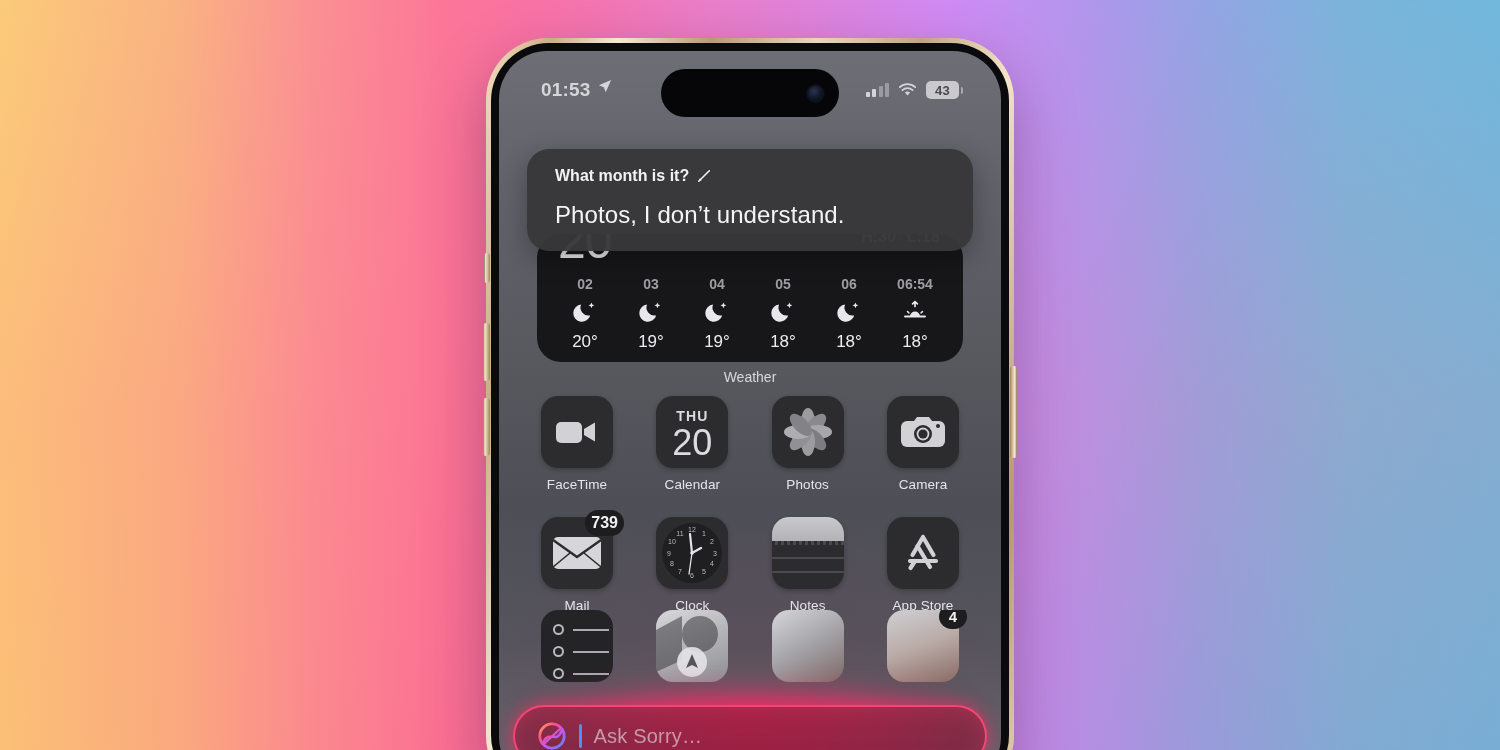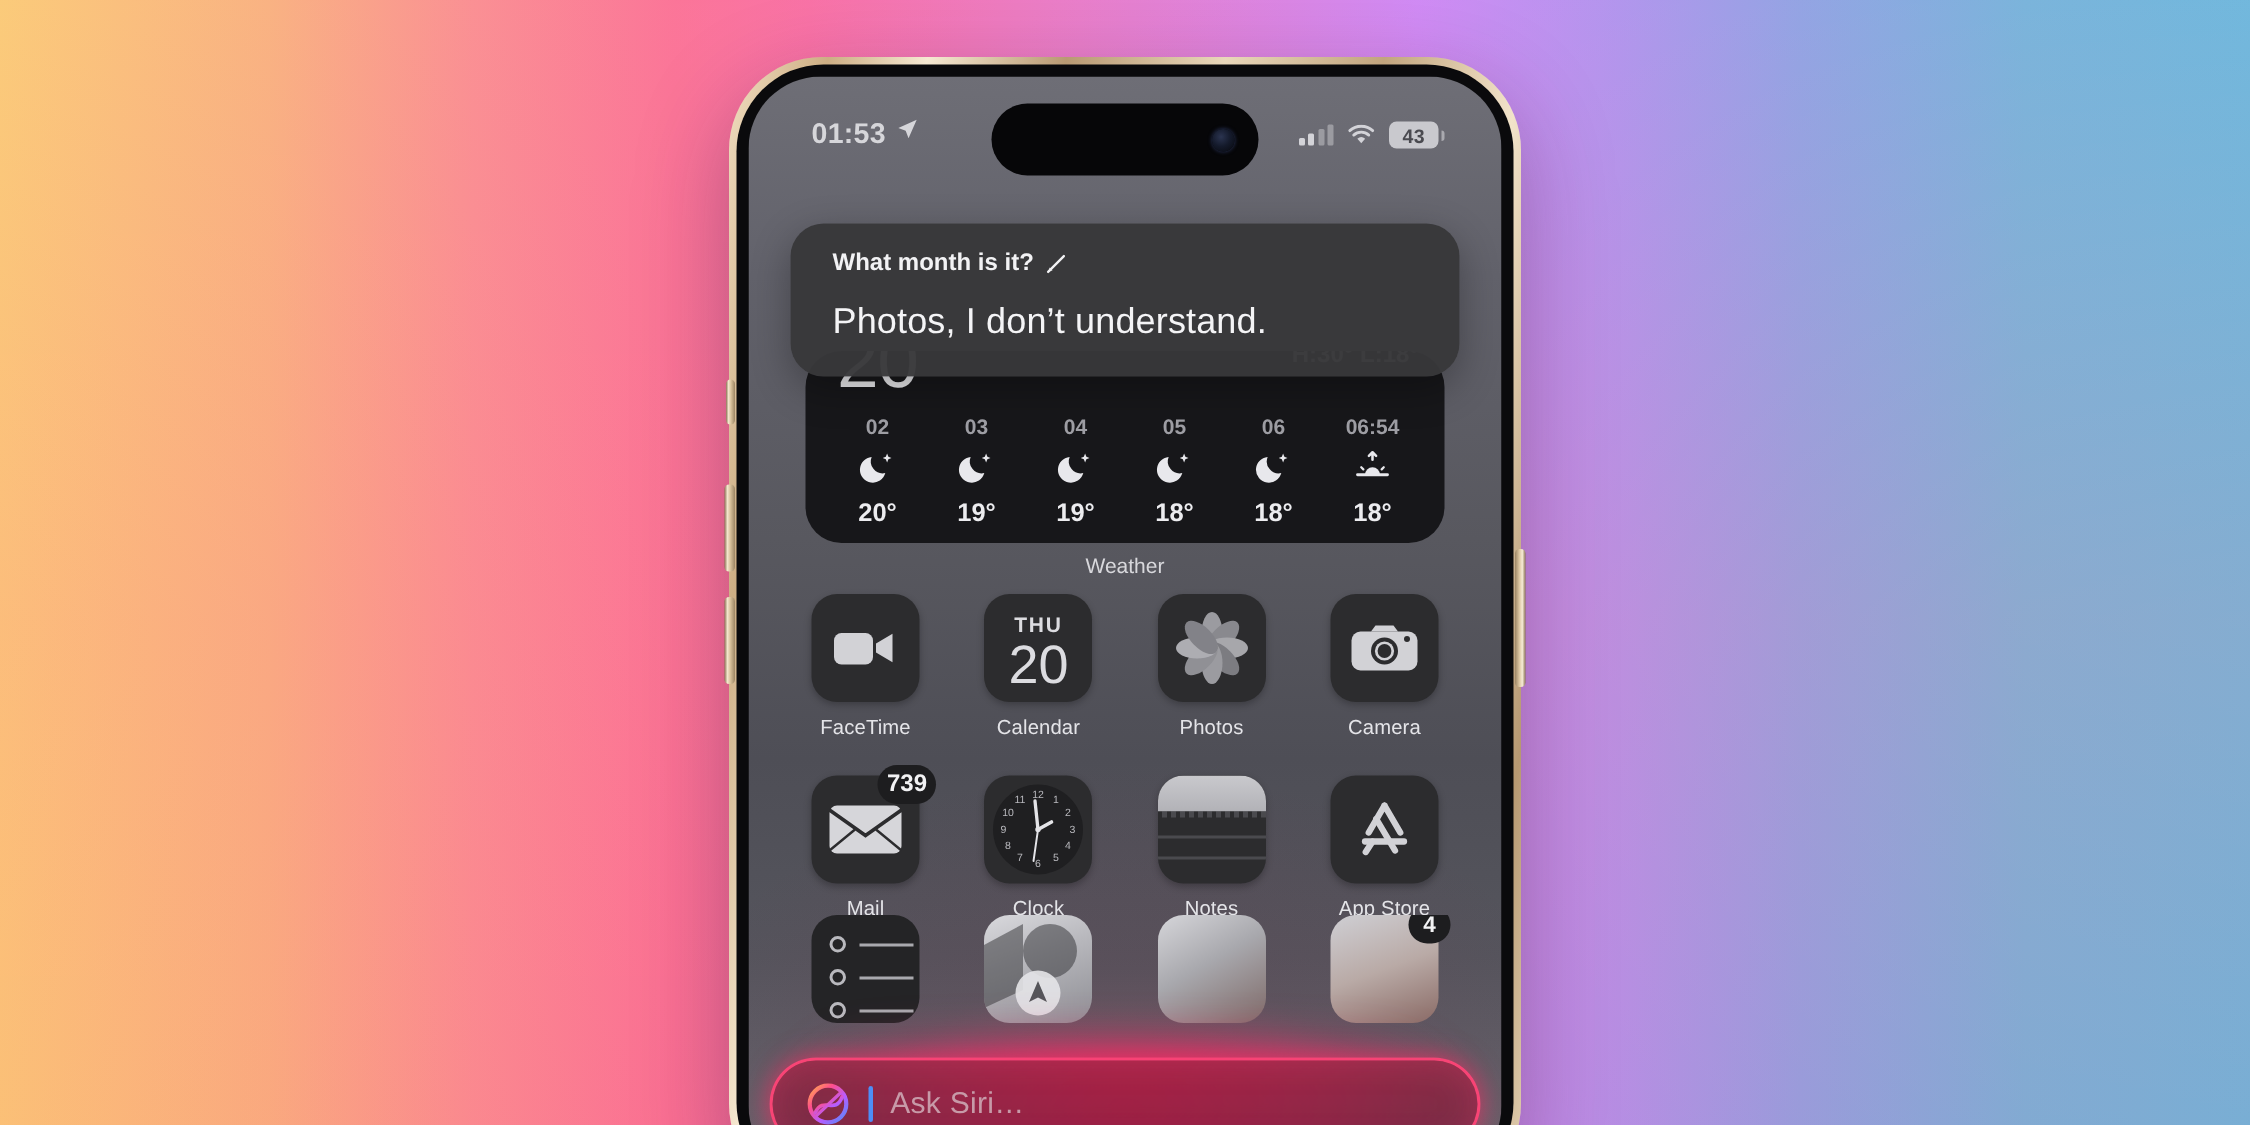--- a/index.html
+++ b/index.html
@@ -137,21 +137,21 @@
     font-size:50px; font-weight:300; color:#e9e9ec; letter-spacing:-1px;
   }
   .ww-hl {
     position:absolute; right:6px; top:-6px;
     font-size:16px; font-weight:600; color:#bdbdc2;
   }
   .ww-hours { display:flex; justify-content:space-between; padding:18px 8px 0 8px; }
   .ww-col { display:flex; flex-direction:column; align-items:center; gap:7px; width:58px; }
   .ww-h { font-size:14px; font-weight:600; color:#9e9ea4; }
   .ww-ico { height:26px; display:flex; align-items:center; justify-content:center; }
-  .ww-t { font-size:17px; font-weight:700; color:#ececef; }
+  .ww-t { font-size:17px; font-weight:400; color:#ececef; }
 
   .widget-label {
     position:absolute; left:0; right:0; top:318px;
     text-align:center; font-size:14px; color:#d8d8dc;
   }
 
   
   .apps { position:absolute; left:26px; right:26px; top:345px; }
   .app-row { display:flex; justify-content:space-between; margin-bottom:25px; }
   .app { width:104px; display:flex; flex-direction:column; align-items:center; position:relative; }
@@ -523,18 +523,18 @@
               <stop offset="30%" stop-color="#FF4E8B"></stop>
               <stop offset="62%" stop-color="#B95BFF"></stop>
               <stop offset="100%" stop-color="#4D8EF7"></stop>
             </linearGradient>
           </defs>
           <circle cx="16" cy="16" r="13" fill="none" stroke="url(#og)" stroke-width="3"></circle>
           <path d="M7 22 C13 10, 21 24, 26 11" fill="none" stroke="url(#og)" stroke-width="2.6" stroke-linecap="round"></path>
           <path d="M25 8 L8 24" stroke="url(#og)" stroke-width="2.4" stroke-linecap="round"></path>
         </svg>
         <span class="caret"></span>
-        <span class="siri-ph">Ask Siri…</span>
+        <span class="siri-ph">Ask Sorry…</span>
       </div>
     </div>
 
   </div>
 </div>
 
 </body></html>

